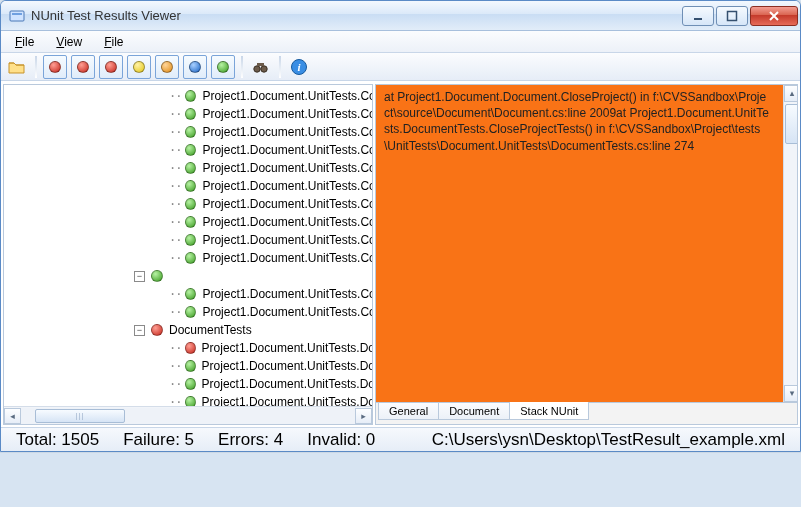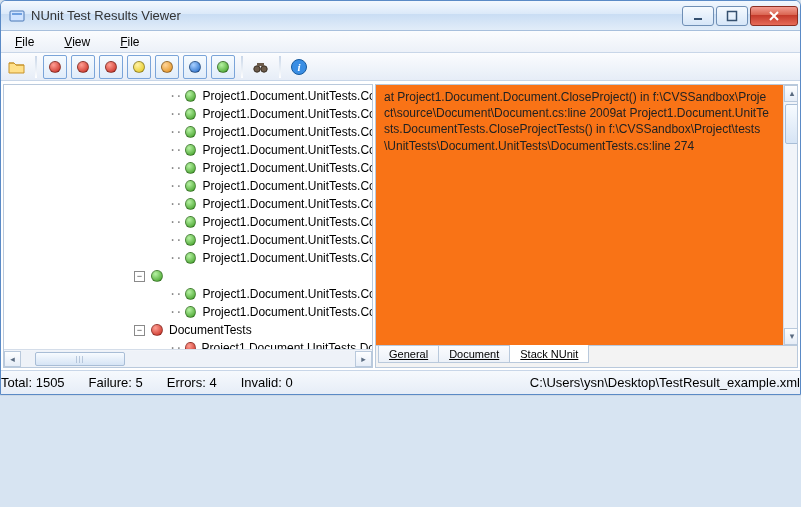--- a/index.html
+++ b/index.html
@@ -1,28 +1,28 @@
 <!DOCTYPE html>
 <html><head>
 <meta charset="utf-8">
 <style>
 * { box-sizing: border-box; margin: 0; padding: 0; }
 body { font-family: "Segoe UI", Tahoma, sans-serif; font-size: 12px; background: #d7e4f2; width: 801px; height: 507px; overflow: hidden; }
 
-.window { width: 801px; height: 395px; background: #fff; border: 1px solid #5a8ac6; border-radius: 6px 6px 0 0; display: flex; flex-direction: column; box-shadow: 0 0 0 1px rgba(0,0,0,.05); }
+.window { width: 801px; height: 452px; background: #fff; border: 1px solid #5a8ac6; border-radius: 6px 6px 0 0; display: flex; flex-direction: column; box-shadow: 0 0 0 1px rgba(0,0,0,.05); }
 
 .titlebar { height: 30px; background: linear-gradient(#f3f8fe,#dbe9f9 45%,#c9ddf4 46%,#e2edf9); border-radius: 5px 5px 0 0; display: flex; align-items: center; padding: 0 2px 0 8px; border-bottom: 1px solid #a7bfdc; }
 .titlebar .icon { width: 16px; height: 16px; margin-right: 6px; display:inline-flex; align-items:center; justify-content:center; }
 .titlebar .title { flex: 1; color: #333; font-size: 13px; }
 .winbtns { display: flex; gap: 0; }
 .winbtn { width: 32px; height: 20px; border: 1px solid #6f8fb5; border-radius: 3px; margin-left: 2px; display:flex; align-items:center; justify-content:center; background: linear-gradient(#f6fafe,#d6e6f8); cursor: default; }
 .winbtn.close { width: 48px; background: linear-gradient(#f39e93,#d9634f 45%,#c43a2b 46%,#e66b58); border-color:#8b2e22; }
 .winbtn svg { display:block; }
 
-.menubar { height: 22px; background: linear-gradient(#fbfcfe,#ecf1f8); border-bottom: 1px solid #c8d6e8; display:flex; align-items:center; padding: 0 6px; gap: 14px; }
+.menubar { height: 22px; background: linear-gradient(#fbfcfe,#ecf1f8); border-bottom: 1px solid #c8d6e8; display:flex; align-items:center; padding: 0 6px; gap: 6px; }
 .menuitem { padding: 2px 8px; }
 .menuitem:first-letter { text-decoration: underline; }
 
 .toolbar { height: 28px; background: linear-gradient(#fbfcfe,#e6edf7); border-bottom: 1px solid #c8d6e8; display:flex; align-items:center; padding: 2px 4px; gap: 4px; }
 .toolbtn { width: 24px; height: 24px; display:flex; align-items:center; justify-content:center; border-radius:2px; }
 .toolbtn.framed { border: 1px solid #7aa4d9; background: linear-gradient(#f6fbff,#e0ecfa); }
 .toolbtn .dot { width: 12px; height: 12px; border-radius: 50%; border:1px solid rgba(0,0,0,.35); }
 .toolbtn .dot.red { background: radial-gradient(circle at 35% 30%,#ff9e93,#c4261b); }
 .toolbtn .dot.yellow { background: radial-gradient(circle at 35% 30%,#fff2a6,#e3c613); }
 .toolbtn .dot.orange { background: radial-gradient(circle at 35% 30%,#ffd59a,#e08a13); }
@@ -49,24 +49,24 @@
 .hscroll .thumb::after { content:"|||"; color:#9fb3cc; font-size:8px; letter-spacing:1px; }
 
 .rightpane { flex:1; margin:2px 2px 2px 0; display:flex; flex-direction:column; min-height:0; position:relative; }
 .detail { flex:1; border:1px solid #b9c9dc; background:#f97316; padding:4px 8px; font-size:12px; color:#222; line-height:1.35; overflow:hidden; position:relative; }
 .detail .vscroll { position:absolute; right:-3px; top:0; width:17px; height:100%; background:#f1f4f9; border-left:1px solid #d4dde9; display:flex; flex-direction:column; }
 .detail .vscroll .btn { height:17px; border:1px solid #b9c9dc; background:linear-gradient(#fdfeff,#e6edf7); display:flex; align-items:center; justify-content:center; font-size:9px; color:#5a6b80; }
 .detail .vscroll .track { flex:1; position:relative; }
 .detail .vscroll .thumb { position:absolute; top:2px; left:1px; right:1px; height:40px; background:linear-gradient(#f7fbff,#d6e4f5); border:1px solid #a8bdd6; border-radius:2px; }
 
 .tabs { height:22px; display:flex; align-items:flex-start; border:1px solid #b9c9dc; border-top:none; background:#f3f3f3; padding-left:2px; }
-.tab { padding:2px 10px; font-size:11px; background:linear-gradient(#fbfcfe,#ecf1f8); border:1px solid #b9c9dc; border-top:none; margin-right:-1px;text-decoration:underline; }
+.tab { padding:2px 10px; font-size:11px; background:linear-gradient(#fbfcfe,#ecf1f8); border:1px solid #b9c9dc; border-top:none; margin-right:-1px; }
 .tab.active { background:#fff; position:relative; top:-1px; padding-top:3px; }
 
-.statusbar { height:24px; border-top:1px solid #c8d6e8; background:linear-gradient(#f6f9fd,#e6edf7); display:flex; align-items:center; padding:0 0; font-size:13px; }
+.statusbar { height:24px; border-top:1px solid #c8d6e8; background:linear-gradient(#f6f9fd,#e6edf7); display:flex; align-items:center; padding:0 15px; font-size:17px; }
 .statusbar .cell { margin-right:24px; }
 .statusbar .spacer { flex:1; }
 
 .folder-icon svg, .binoc svg, .info-icon svg { display:block; }
 </style>
 </head>
 <body>
 
 <div class="window">
 

